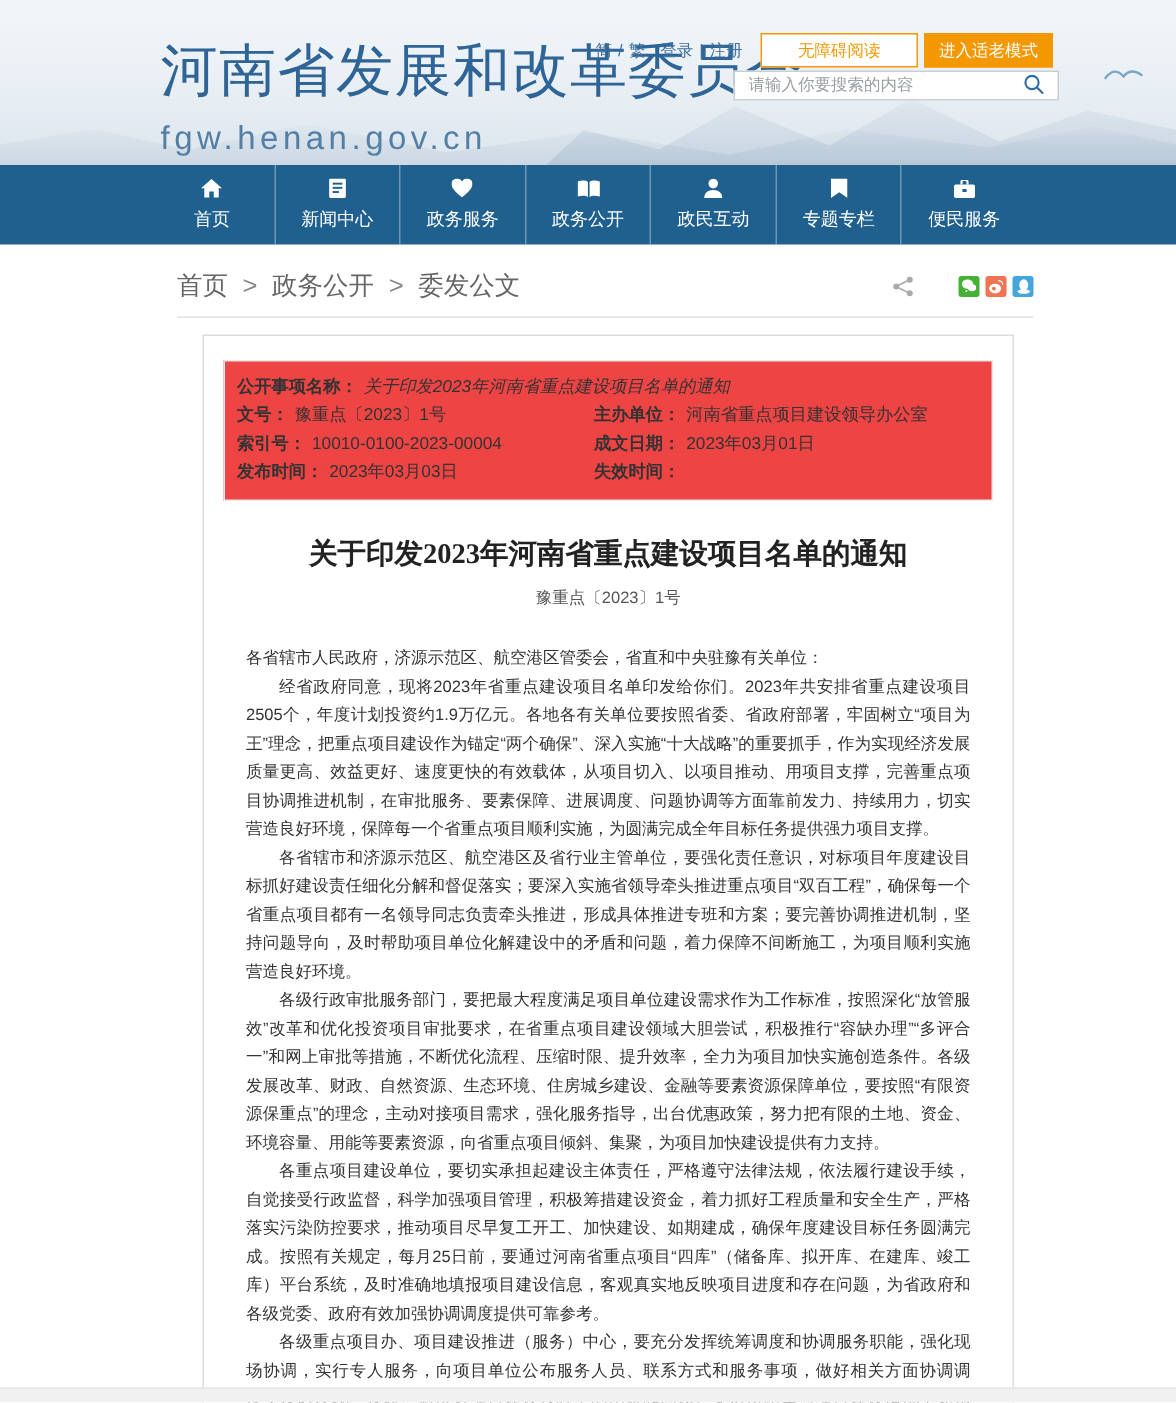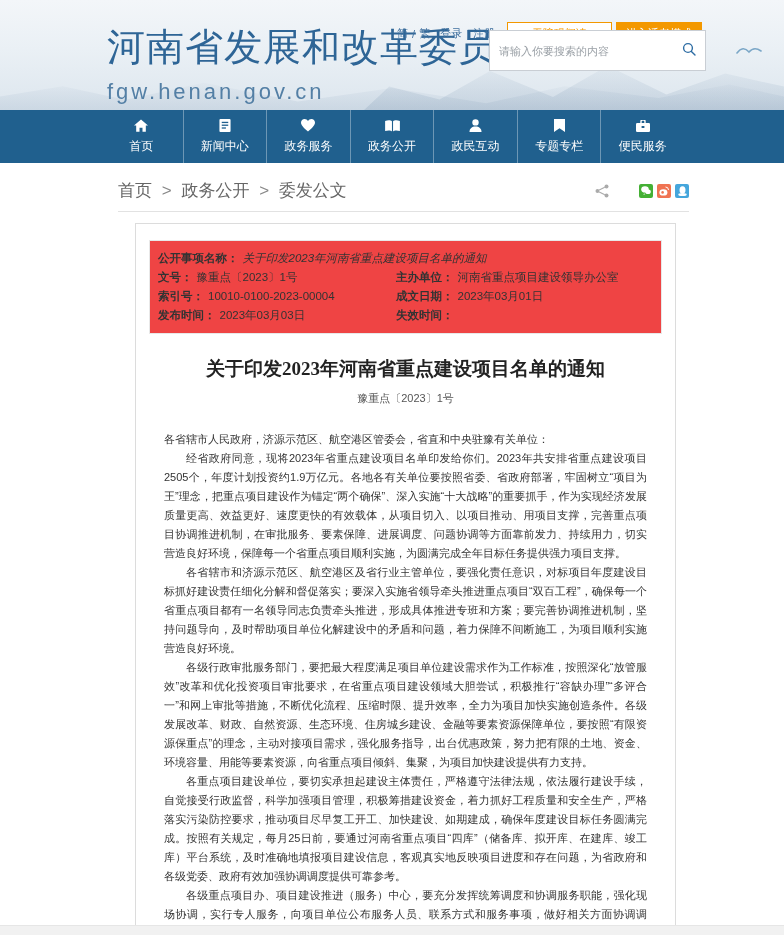--- a/index.html
+++ b/index.html
@@ -24,21 +24,21 @@
     clip-path:polygon(0 100%,6% 55%,18% 80%,30% 25%,45% 75%,58% 15%,72% 70%,86% 30%,100% 55%,100% 100%); }
   .logo-block { position:absolute; left:107px; top:22px; }
   .site-title { font-size:38px; font-weight:normal; color:#2e6596; letter-spacing:1px; }
   .site-url { font-size:22px; color:#537fa5; letter-spacing:3px; margin-top:6px; }
   .bird-icon { position:absolute; right:22px; top:42px; }
   .top-links { position:absolute; top:22px; right:82px; display:flex; align-items:center; font-size:11px; color:#41719f; white-space:nowrap; }
   .top-links a { color:#41719f; text-decoration:none; cursor:pointer; }
   .top-links .sep { margin:0 4px; color:#41719f; }
   .btn-accessibility { margin-left:12px; border:1px solid #f39800; background:#fff; color:#f39800; font-size:11px; padding:3px 24px; cursor:pointer; }
   .btn-elder { margin-left:4px; border:1px solid #f39800; background:#f39800; color:#fff; font-size:11px; padding:3px 9px; cursor:pointer; }
-  .search-box { position:absolute; top:30px; right:78px; width:217px; height:41px;
+  .search-box { position:absolute; top:47px; right:78px; width:217px; height:20px;
     background:#fff; border:1px solid #c9ced4; display:flex; align-items:center; padding:0 9px; }
   .search-box input { flex:1; border:none; outline:none; font-size:11px; color:#333; background:transparent; font-family:inherit; }
   .search-box input::placeholder { color:#9aa0a6; }
   .search-btn { background:none; border:none; cursor:pointer; display:flex; align-items:center; padding:0; }
   
   .nav { height:53px; background:#20608e; display:flex; justify-content:center; }
   .nav-inner { display:flex; width:584px; height:100%; }
   .nav-item { flex:1; display:flex; flex-direction:column; align-items:center; justify-content:center; gap:5px; cursor:pointer; color:#fff; }
   .nav-item + .nav-item { border-left:1px solid rgba(255,255,255,.35);text-align:right; }
   .nav-label { font-size:12px; color:#fff; }

